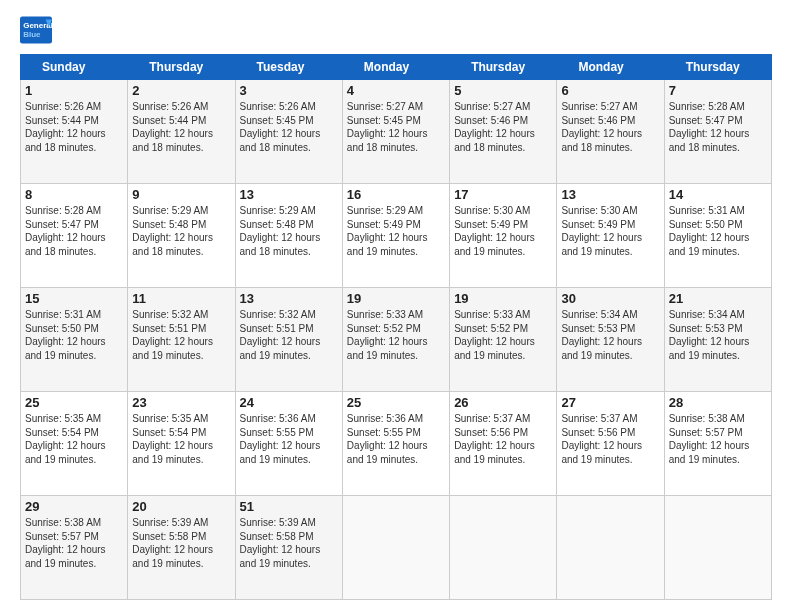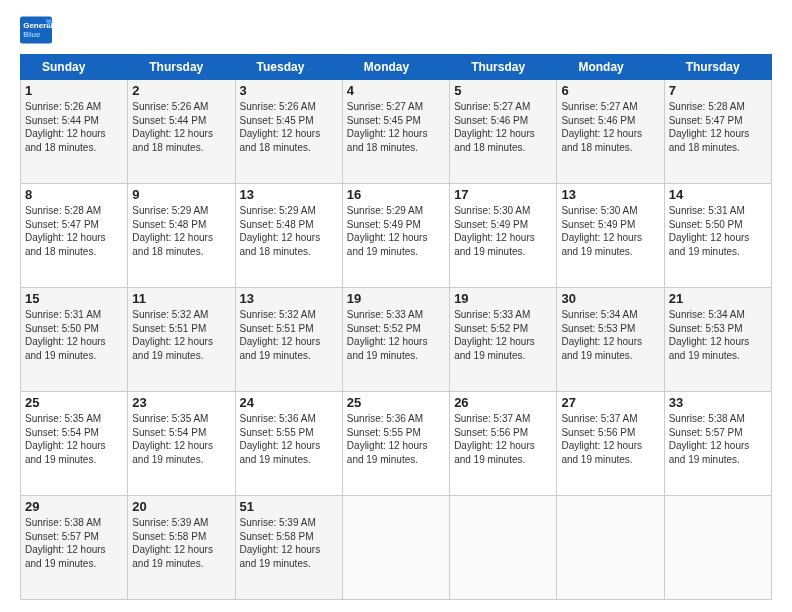--- a/index.html
+++ b/index.html
@@ -236,21 +236,21 @@
           </td>
           <td>
             <span class="day-num">26</span>
             <div class="day-info">Sunrise: 5:37 AM<br>Sunset: 5:56 PM<br>Daylight: 12 hours and 19 minutes.</div>
           </td>
           <td>
             <span class="day-num">27</span>
             <div class="day-info">Sunrise: 5:37 AM<br>Sunset: 5:56 PM<br>Daylight: 12 hours and 19 minutes.</div>
           </td>
           <td>
-            <span class="day-num">33</span>
+            <span class="day-num">28</span>
             <div class="day-info">Sunrise: 5:38 AM<br>Sunset: 5:57 PM<br>Daylight: 12 hours and 19 minutes.</div>
           </td>
         </tr>
         <tr>
           <td>
             <span class="day-num">29</span>
             <div class="day-info">Sunrise: 5:38 AM<br>Sunset: 5:57 PM<br>Daylight: 12 hours and 19 minutes.</div>
           </td>
           <td>
             <span class="day-num">20</span>

